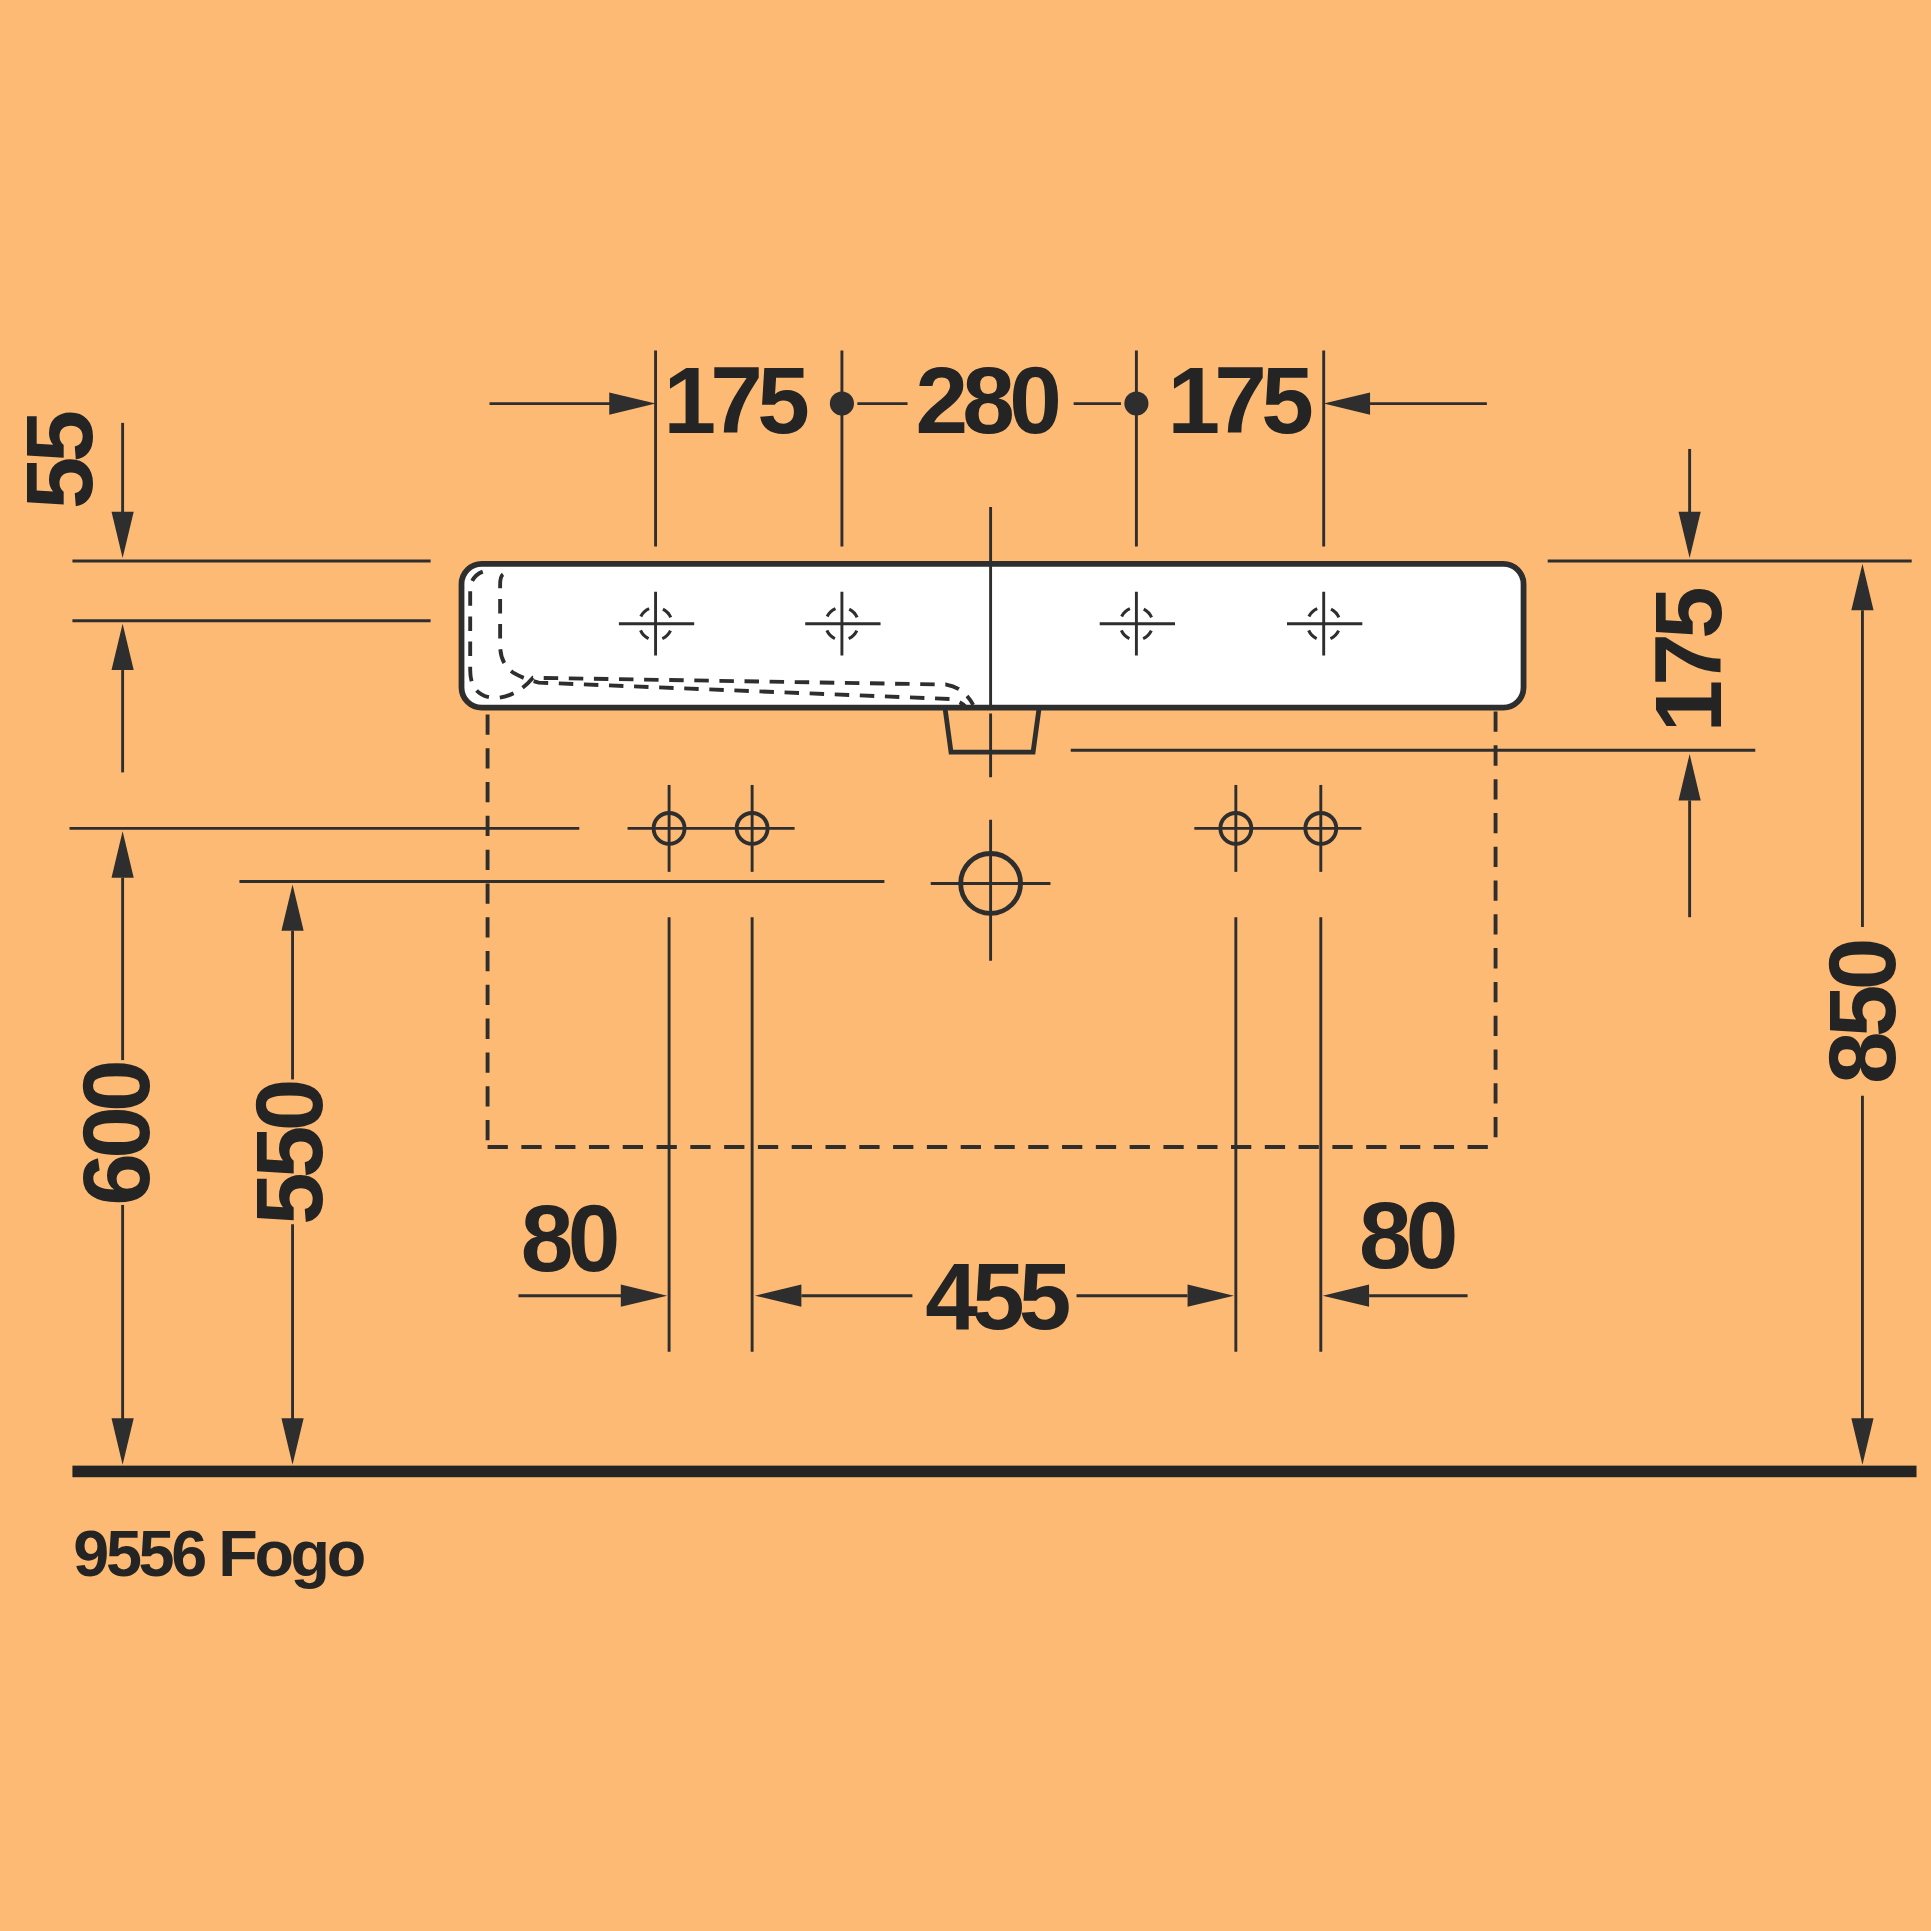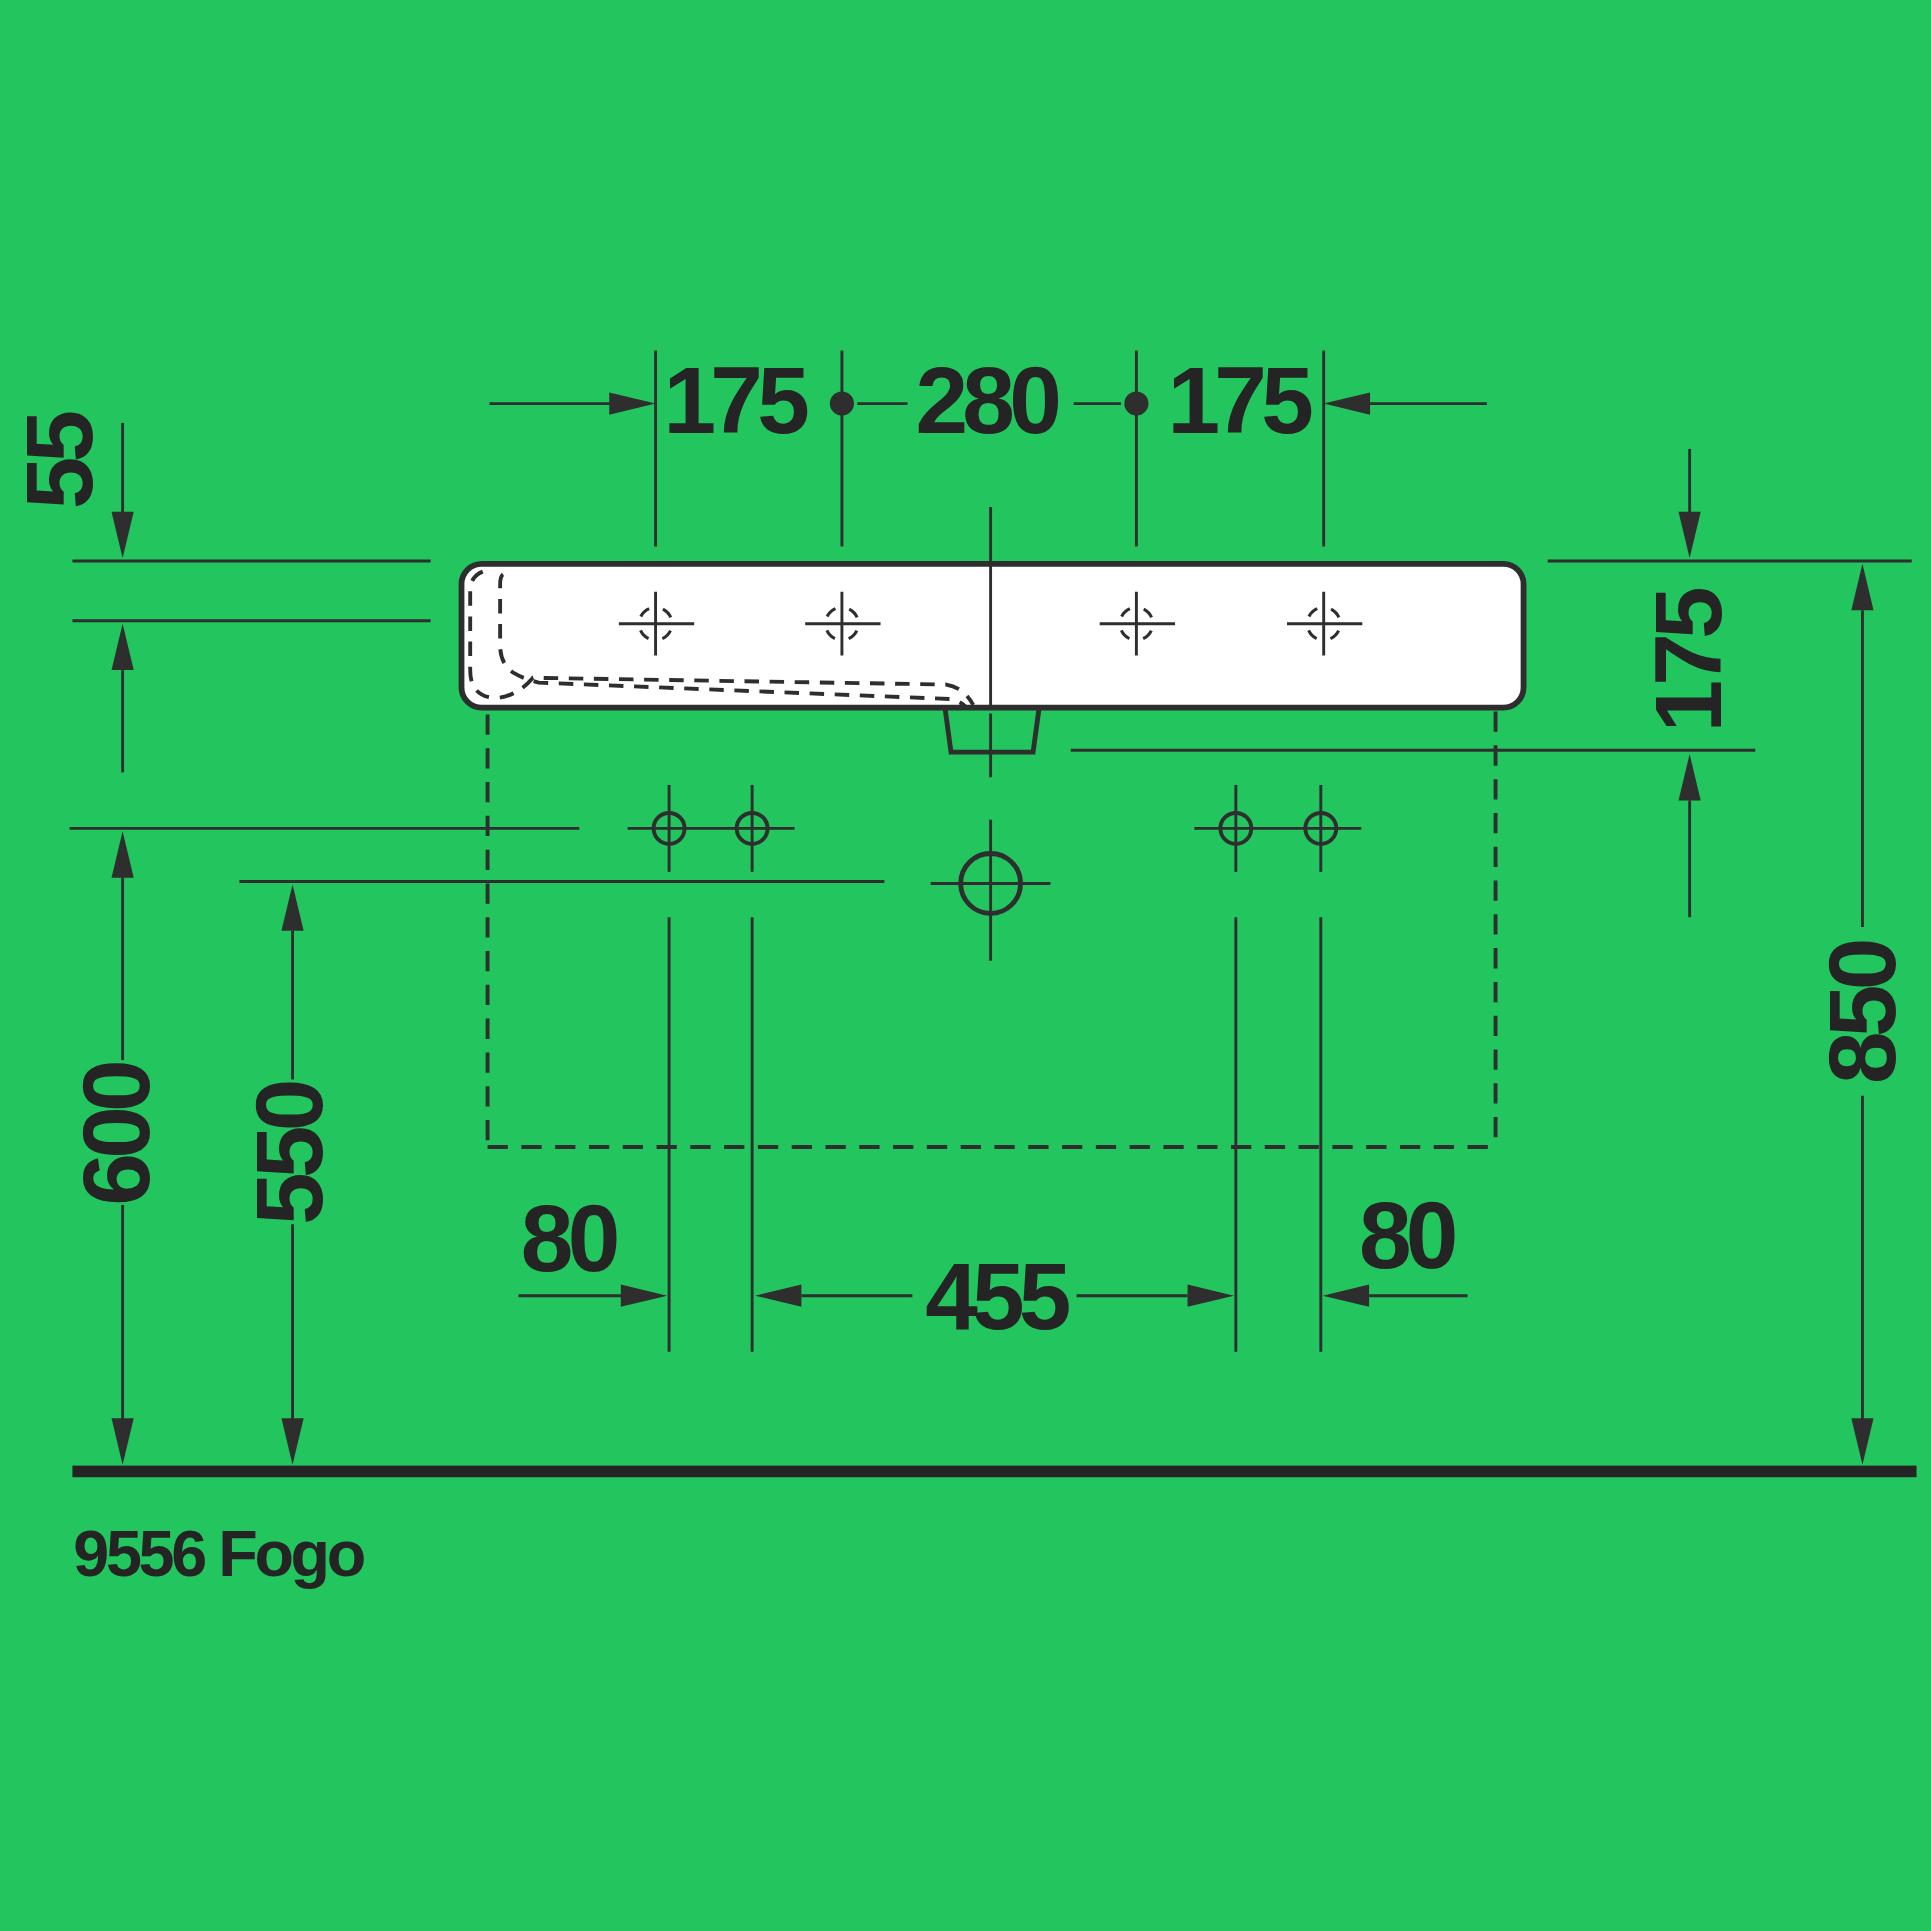--- a/index.html
+++ b/index.html
@@ -1,16 +1,16 @@
 <!DOCTYPE html>
 <html><head>
 <meta charset="utf-8">
 <style>
   html,body{margin:0;padding:0;background:#ffffff;}
-  .page{width:1931px;height:1931px;position:relative;background:#22c55e;overflow:hidden;}
+  .page{width:1931px;height:1931px;position:relative;background:#fdba74;overflow:hidden;}
   svg{position:absolute;left:0;top:0;}
   text{font-family:"Liberation Sans", sans-serif;font-weight:bold;fill:#242424;}
   .dim{font-size:98px;letter-spacing:-6px;}
   .cap{font-size:67px;letter-spacing:-3.5px;}
 </style>
 </head>
 <body>
 <div class="page">
 <svg width="1931" height="1931" viewBox="0 0 2000 2000">
   <g stroke="#2e2e2e" stroke-width="3" fill="none" stroke-linecap="butt">

